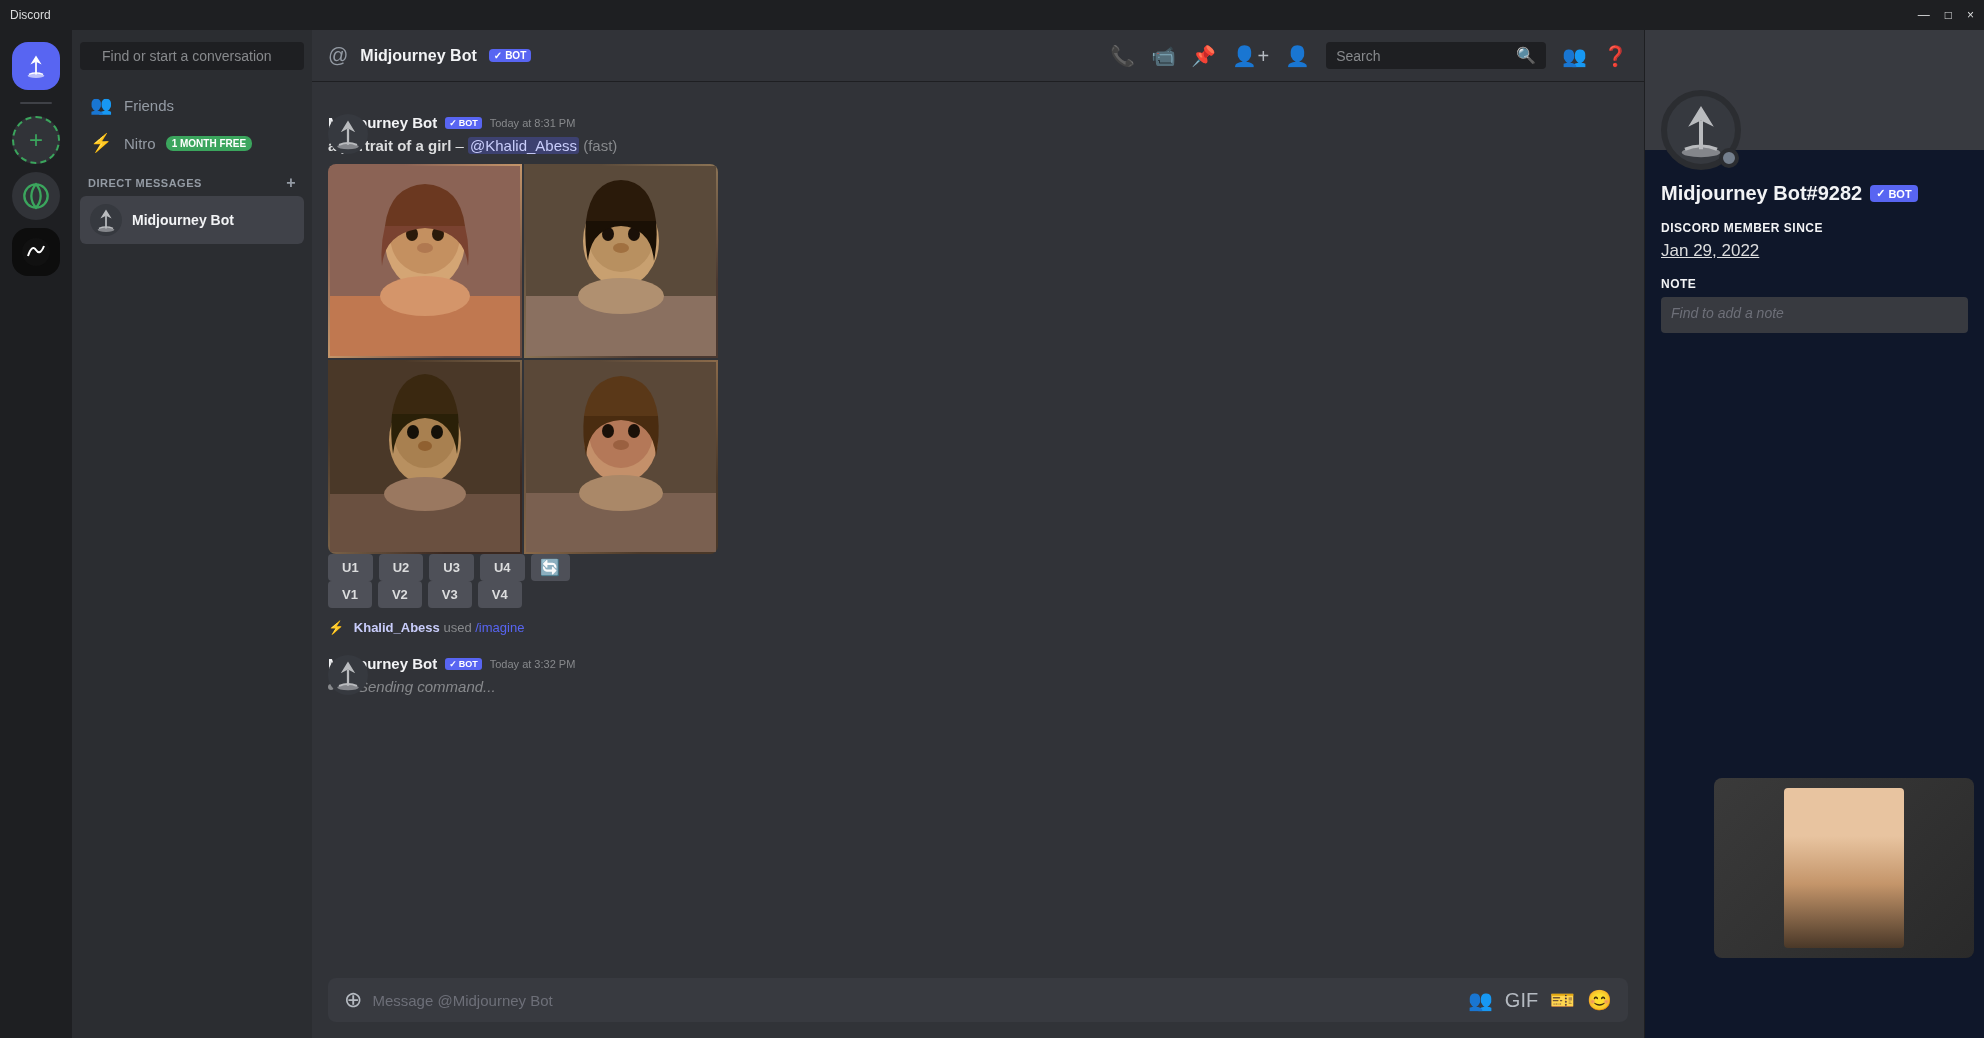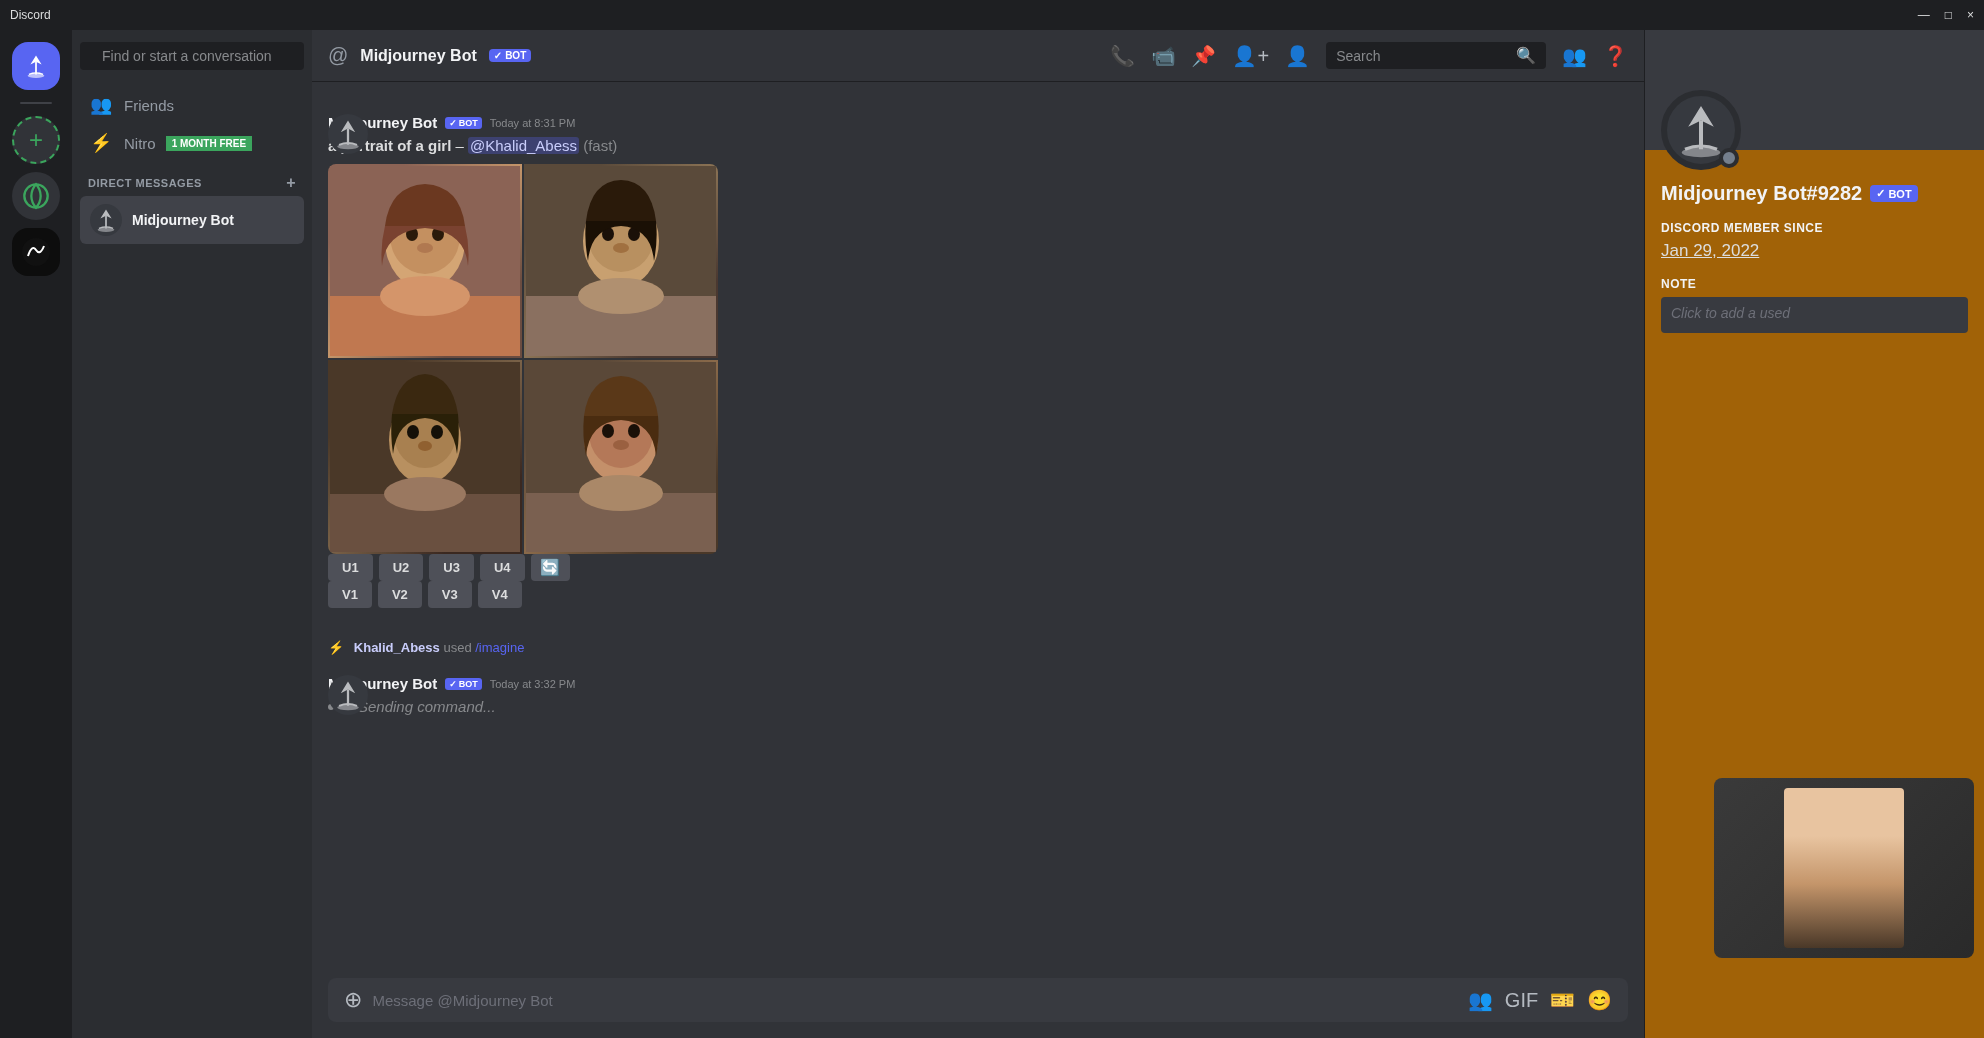--- a/index.html
+++ b/index.html
@@ -137,21 +137,21 @@
     .dm-nav-icon {
       font-size: 18px;
       width: 24px;
       text-align: center;
     }
     .nitro-badge {
       background: #3ba55d;
       color: white;
       font-size: 10px;
       padding: 2px 6px;
-      border-radius: 0;
+      border-radius: 7px;
       font-weight: bold;
     }
     .dm-section-header {
       display: flex;
       align-items: center;
       justify-content: space-between;
       padding: 8px 16px 4px;
       font-size: 11px;
       font-weight: 700;
       color: #949ba4;
@@ -395,21 +395,20 @@
       color: #5865f2;
       font-size: 16px;
       padding: 4px 10px;
     }
 
     
     .system-msg {
       padding: 4px 16px;
       font-size: 13px;
       color: #87898c;
-      margin-top: 20px;
     }
     .system-msg .username-link {
       color: #c9cdfb;
       font-weight: 600;
     }
     .system-msg .cmd-link {
       color: #5865f2;
     }
 
     
@@ -462,21 +461,21 @@
     }
     .input-icon {
       font-size: 20px;
       color: #b5bac1;
       cursor: pointer;
     }
 
     
     .right-panel {
       width: 340px;
-      background: #a16207;
+      background: #0f172a;
       display: flex;
       flex-direction: column;
       flex-shrink: 0;
       border-left: 1px solid #1e1f22;
     }
     .panel-avatar-area {
       height: 120px;
       background: #383a40;
       position: relative;
       display: flex;
@@ -869,21 +868,21 @@
           <span>✓</span>
           <span>BOT</span>
         </div>
       </div>
       <div class="panel-section">
         <div class="panel-section-title">DISCORD MEMBER SINCE</div>
         <div class="panel-date">Jan 29, 2022</div>
       </div>
       <div class="panel-section">
         <div class="panel-section-title">NOTE</div>
-        <div class="panel-note">Click to add a used</div>
+        <div class="panel-note">Find to add a note</div>
       </div>
     </div>
   </div>
 </div>
 
 <div class="video-thumbnail">
   <div class="video-inner">
     <div class="video-person"></div>
   </div>
 </div>

